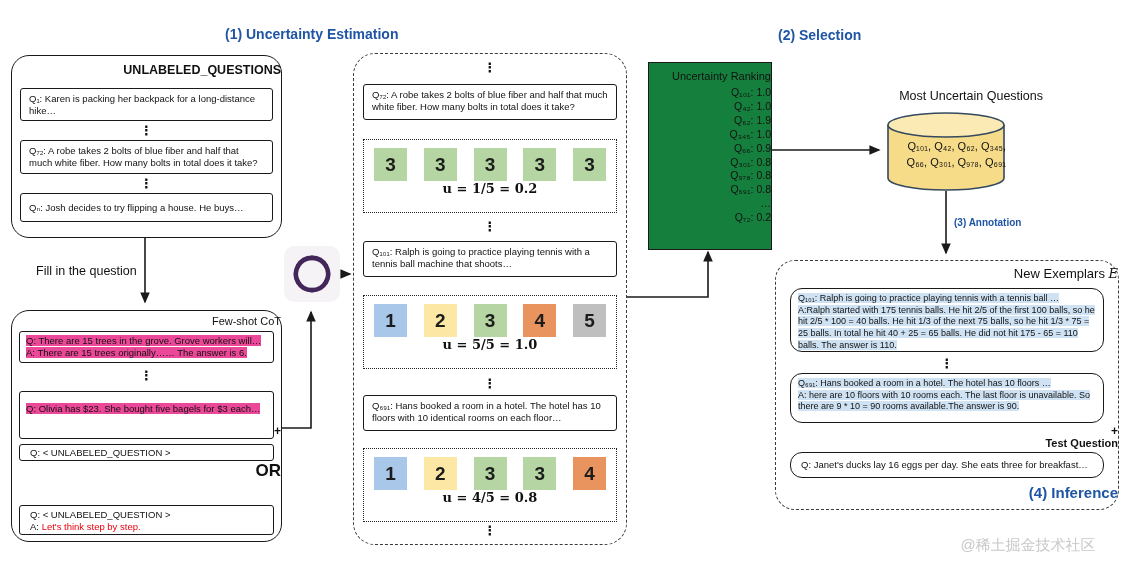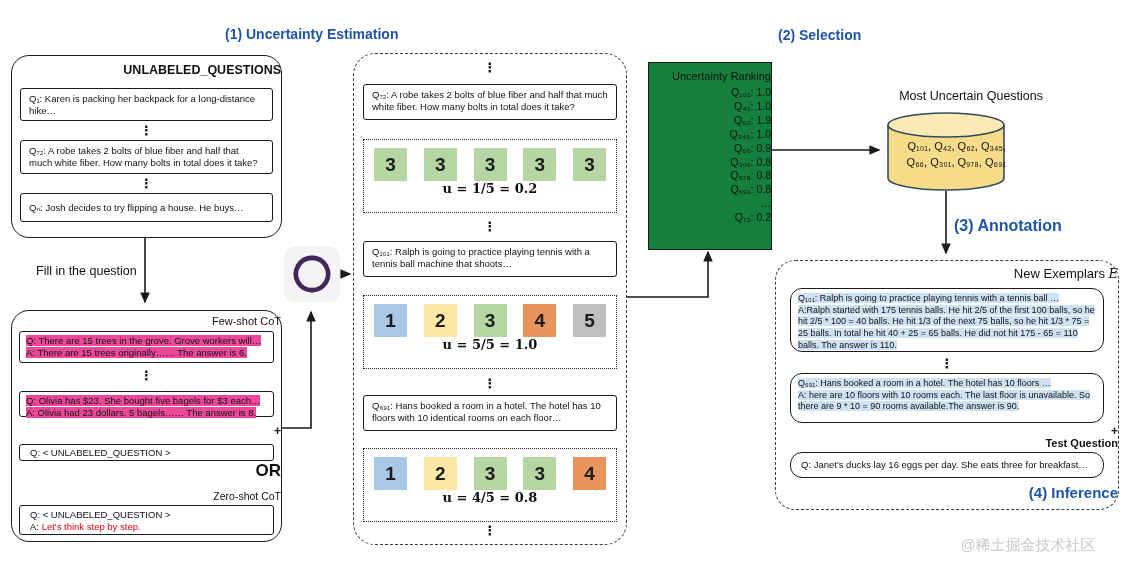--- a/index.html
+++ b/index.html
@@ -46,48 +46,46 @@
       <path d="M771,150 L879,150" marker-end="url(#arr)"></path>
       <path d="M946,191 L946,253" marker-end="url(#arr)"></path>
       <path d="M489,121 L489,135" marker-end="url(#arr)"></path>
       <path d="M489,276 L489,291" marker-end="url(#arr)"></path>
       <path d="M489,430 L489,443" marker-end="url(#arr)"></path>
     </g>
   </svg>
 
   <div class="abs heading" style="left:225;left:225px;top:26px;width:270px;font-size:14px;">(1) Uncertainty Estimation</div>
   <div class="abs heading" style="left:778px;top:27px;font-size:14px;">(2) Selection</div>
-  <div class="abs heading" style="left:954px;top:217px;font-size:16px;">(3) Annotation</div>
+  <div class="abs heading" style="left:954px;top:217px;font-size:10px;">(3) Annotation</div>
 
   <div class="roundbox" style="left:11px;top:55px;width:269px;height:181px;">
     <div class="abs ctr" style="left:0;right:0;top:7px;font-size:12.5px;font-weight:bold;">UNLABELED_QUESTIONS</div>
     <div class="qbox" style="left:8px;right:8px;top:32px;height:33px;">Q₁: Karen is packing her backpack for a long-distance hike…</div>
     <div class="dots" style="top:68px;">⋮</div>
     <div class="qbox" style="left:8px;right:8px;top:84px;height:34px;">Q₇₂: A robe takes 2 bolts of blue fiber and half that much white fiber. How many bolts in total does it take?</div>
     <div class="dots" style="top:121px;">⋮</div>
     <div class="qbox" style="left:8px;right:8px;top:137px;height:29px;display:flex;align-items:center;">Qₙ: Josh decides to try flipping a house.  He buys…</div>
   </div>
 
   <div class="abs" style="left:36px;top:264px;font-size:12.5px;">Fill in the question</div>
 
   <div class="roundbox" style="left:11px;top:310px;width:269px;height:230px;">
     <div class="abs ctr" style="left:0;right:0;top:4px;font-size:11px;">Few-shot CoT</div>
     <div class="qbox" style="left:7px;right:7px;top:20px;height:32px;padding:3px 6px;">
       <div><span class="hl-green">Q: There are 15 trees in the grove. Grove workers will…</span></div>
       <div><span class="hl-green">A: There are 15 trees originally…… The answer is 6.</span></div>
     </div>
     <div class="dots" style="top:58px;">⋮</div>
-    <div class="qbox" style="left:7px;right:7px;top:80px;height:26px;padding:3px 6px;">
+    <div class="qbox" style="left:7px;right:7px;top:80px;height:48px;padding:11px 6px;">
       <div><span class="hl-green">Q: Olivia has $23. She bought five bagels for $3 each…</span></div>
-      <div><span class="hl-green">A: Olivia had 23 dollars. 5 bagels…… The answer is 8.</span></div>
     </div>
     <div class="abs ctr" style="left:0;right:0;top:113px;font-size:12px;font-weight:bold;">+</div>
     <div class="qbox" style="left:7px;right:7px;top:133px;height:17px;padding:2px 10px;">Q: &lt; UNLABELED_QUESTION &gt;</div>
     <div class="abs ctr" style="left:0;right:0;top:150px;font-size:17px;font-weight:bold;">OR</div>
-    <div class="abs ctr" style="left:0;right:0;top:179px;font-size:10.5px;">Zero-shot CoT</div>
     <div class="qbox" style="left:7px;right:7px;top:194px;height:30px;padding:3px 10px;">
       <div>Q: &lt; UNLABELED_QUESTION &gt;</div>
       <div><span>A: </span><span class="red">Let's think step by step.</span></div>
     </div>
   </div>
 
   <div class="abs" style="left:284px;top:246px;width:56px;height:56px;background:#f5f3f6;border-radius:10px;
        display:flex;align-items:center;justify-content:center;">
     <svg width="46" height="46" viewBox="-30 -30 60 60">
       <g stroke="#43275a" stroke-width="6" fill="none" stroke-linecap="round">

